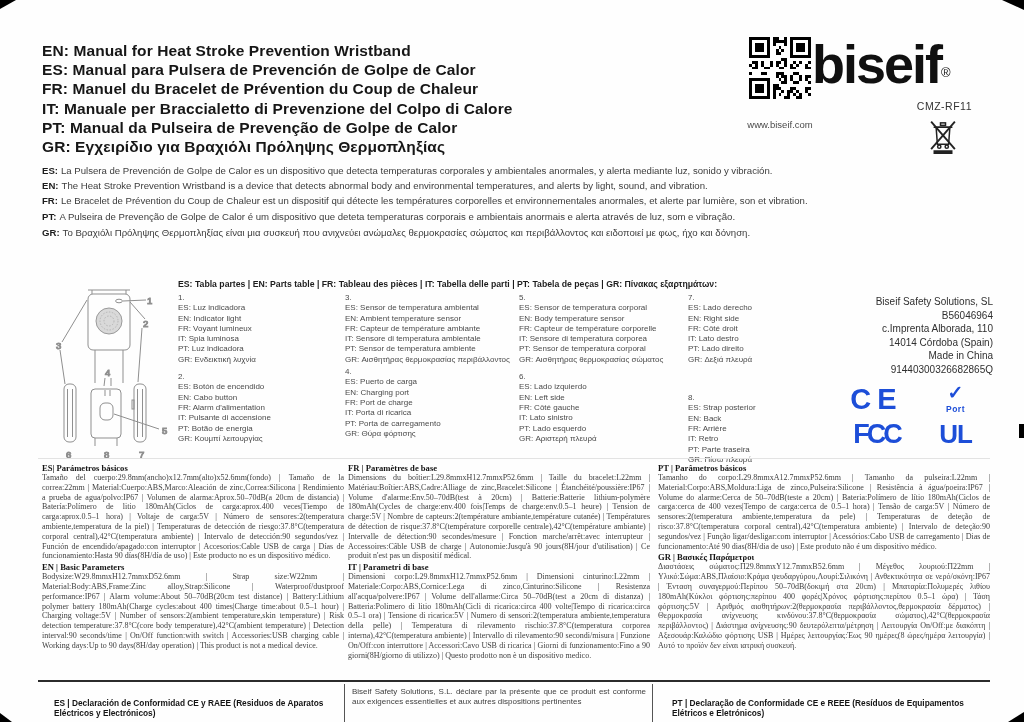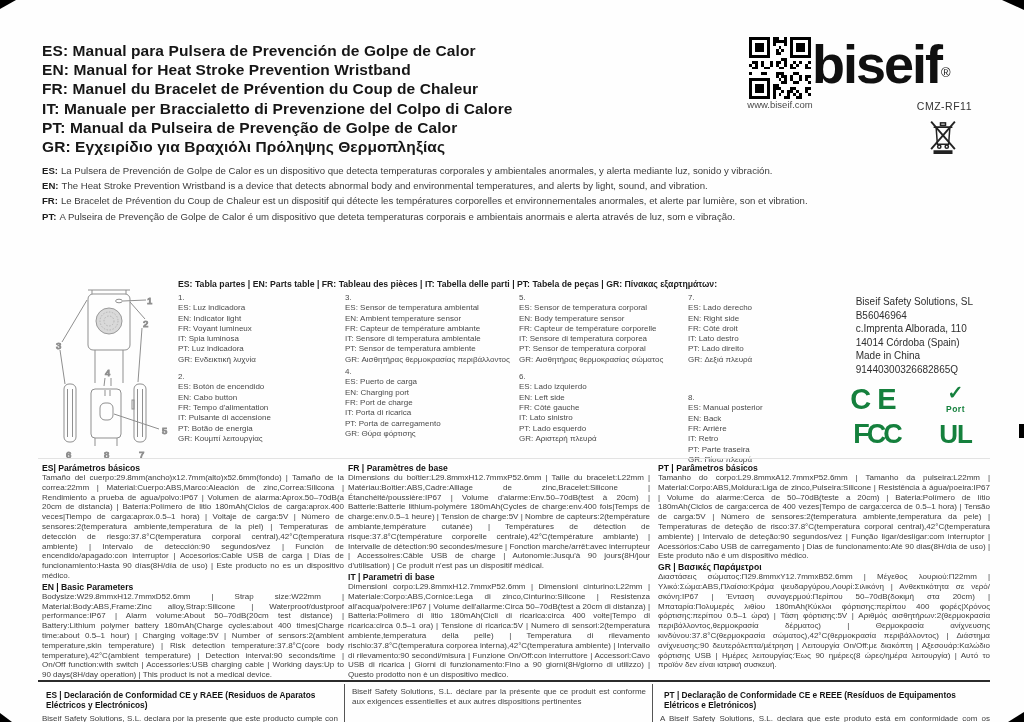--- a/index.html
+++ b/index.html
@@ -15,21 +15,21 @@
   .c-br{right:0;bottom:0;width:16px;height:10px;clip-path:polygon(100% 0,100% 100%,0 100%);}
   .c-rm{right:0;top:424px;width:5px;height:14px;}
 
   
   .titles{position:absolute;left:42px;top:41px;}
   .title-line{font-size:15.5px;font-weight:700;line-height:19.2px;color:#161616;letter-spacing:.1px;}
 
   
   .qr-wrap{position:absolute;left:740px;top:37px;width:80px;text-align:center;}
   .qr-svg{width:62px;height:62px;shape-rendering:crispEdges;display:block;margin:0 auto;}
-  .qr-caption{font-size:9.5px;color:#4a4a4a;margin-top:0;}
+  .qr-caption{font-size:9.5px;color:#4a4a4a;margin-top:20px;}
   .logo{position:absolute;left:812px;top:34px;font-size:54px;font-weight:700;letter-spacing:-2px;color:#101010;line-height:60px;}
   .logo sup{font-size:13px;font-weight:400;letter-spacing:0;vertical-align:6px;}
   .model{position:absolute;left:812px;top:100px;width:160px;text-align:right;font-size:10.5px;color:#333;letter-spacing:.5px;}
   .weee{position:absolute;left:928px;top:117px;width:30px;height:38px;}
 
   
   .intro{position:absolute;left:42px;top:165px;width:948px;}
   .intro p{margin:0 0 2.6px 0;font-size:9.6px;line-height:12.6px;color:#3c3c3c;}
   .intro p b{color:#1d1d1d;margin-right:3px;}
   .intro p.gr-gap{margin-top:4px;}
@@ -39,67 +39,67 @@
   .parts-header{position:absolute;left:178px;top:279px;font-size:8.7px;font-weight:700;color:#1d1d1d;}
   .parts-grid{position:absolute;left:178px;top:293px;display:flex;}
   .pcol{font-size:8px;line-height:10.3px;color:#4a4a4a;}
   .pcol1{width:167px;}.pcol2{width:174px;}.pcol3{width:169px;}.pcol4{width:132px;}
   .pitem div{white-space:normal;}
   .pcol1 .pitem + .pitem{margin-top:7px;}
   .pcol2 .pitem + .pitem{margin-top:2px;}
   .pcol3 .pitem + .pitem{margin-top:7px;}
   .pcol4 .pitem + .pitem{margin-top:28px;}
 
-  .company{position:absolute;right:51px;top:295px;font-size:10px;line-height:13.6px;color:#2f2f2f;}
-  .certs{position:absolute;left:842px;top:384px;width:148px;display:grid;grid-template-columns:1fr 1fr;row-gap:6px;column-gap:10px;justify-items:center;align-items:center;color:#15803d;}
+  .company{position:absolute;right:31px;top:295px;text-align:right;font-size:10px;line-height:13.6px;color:#2f2f2f;}
+  .certs{position:absolute;left:842px;top:384px;width:148px;display:grid;grid-template-columns:1fr 1fr;row-gap:6px;column-gap:10px;justify-items:center;align-items:center;color:#1d4ed8;}
   .ce-mark{font-size:29px;font-weight:700;letter-spacing:6px;line-height:30px;}
   .rohs-mark{text-align:center;line-height:10px;}
   .rohs-check{font-size:19px;font-weight:700;display:block;line-height:18px;}
   .rohs-label{font-size:8.5px;font-weight:700;letter-spacing:.5px;}
   .fcc-mark{font-size:27px;font-weight:800;letter-spacing:-3px;line-height:28px;}
   .ul-mark{font-size:26px;font-weight:800;letter-spacing:-1px;line-height:28px;}
 
   
   .sep-light{position:absolute;left:38px;top:458px;width:952px;height:1px;background:#e3e3e3;}
 
   
-  .params-col{position:absolute;top:463px;}
+  .params-col{position:absolute;top:463px;font-family:Liberation Serif, serif;}
   .pc1{left:42px;width:302px;}
   .pc2{left:348px;width:302px;}
   .pc3{left:658px;width:332px;}
   .ph{margin:0;font-size:8.6px;font-weight:700;color:#141414;line-height:10px;}
   .pb{margin:0 0 1px 0;font-size:8px;line-height:9.8px;text-align:justify;color:#404040;}
 
   
   .decl-rule{position:absolute;left:38px;top:680px;width:952px;height:2px;background:#2b2b2b;}
   .vdiv{position:absolute;top:684px;width:1px;height:38px;background:#555;}
   .vd1{left:344px;}.vd2{left:652px;}
   .decl-col{position:absolute;top:686px;}
   .dc1{left:42px;width:296px;}
   .dc2{left:352px;width:294px;}
   .dc3{left:660px;width:330px;}
-  .dh{margin:4px;font-size:8.3px;font-weight:700;color:#141414;line-height:10.2px;}
+  .dh{margin:12px;font-size:8.3px;font-weight:700;color:#141414;line-height:10.2px;}
   .db{margin:1px 0 0 0;font-size:8px;line-height:10px;text-align:justify;color:#404040;}
 
   .diagram svg text{font-family:"Liberation Sans", sans-serif;font-size:9.5px;fill:#222;}
 </style>
 </head>
 <body>
 
 <div class="page">
 
   <div class="corner c-tl"></div>
   <div class="corner c-tr"></div>
   <div class="corner c-bl"></div>
   <div class="corner c-br"></div>
   <div class="corner c-rm"></div>
 
   <div class="titles">
+    <div class="title-line">EN: Manual for Heat Stroke Prevention Wristband</div>
     <div class="title-line">ES: Manual para Pulsera de Prevención de Golpe de Calor</div>
-    <div class="title-line">EN: Manual for Heat Stroke Prevention Wristband</div>
     <div class="title-line">FR: Manuel du Bracelet de Prévention du Coup de Chaleur</div>
     <div class="title-line">IT: Manuale per Braccialetto di Prevenzione del Colpo di Calore</div>
     <div class="title-line">PT: Manual da Pulseira de Prevenção de Golpe de Calor</div>
     <div class="title-line">GR: Εγχειρίδιο για Βραχιόλι Πρόληψης Θερμοπληξίας</div>
   </div>
 
   <div class="qr-wrap">
     <svg class="qr-svg" viewBox="0 0 21 21">
       <rect x="0" y="0" width="21" height="21" fill="#fff"></rect>
       <g fill="#000">
@@ -232,20 +232,21 @@
     <line x1="2.5" y1="3.5" x2="21.5" y2="25.5" stroke-width="1.5"></line>
     <line x1="21.5" y1="3.5" x2="2.5" y2="25.5" stroke-width="1.5"></line>
     <rect x="5" y="27" width="14" height="1.8" fill="#222"></rect>
   </svg>
 
   <div class="intro">
     <p><b>ES:</b><span>La Pulsera de Prevención de Golpe de Calor es un dispositivo que detecta temperaturas corporales y ambientales anormales, y alerta mediante luz, sonido y vibración.</span></p>
     <p><b>EN:</b><span>The Heat Stroke Prevention Wristband is a device that detects abnormal body and environmental temperatures, and alerts by light, sound, and vibration.</span></p>
     <p><b>FR:</b><span>Le Bracelet de Prévention du Coup de Chaleur est un dispositif qui détecte les températures corporelles et environnementales anormales, et alerte par lumière, son et vibration.</span></p>
     <p><b>PT:</b><span>A Pulseira de Prevenção de Golpe de Calor é um dispositivo que deteta temperaturas corporais e ambientais anormais e alerta através de luz, som e vibração.</span></p>
+    <p class="gr-gap"><b>GR:</b><span>Το Βραχιόλι Πρόληψης Θερμοπληξίας είναι μια συσκευή που ανιχνεύει ανώμαλες θερμοκρασίες σώματος και περιβάλλοντος και ειδοποιεί με φως, ήχο και δόνηση.</span></p>
   </div>
 
   <div class="diagram">
     <svg viewBox="0 0 140 175" fill="none" stroke="#8f8f8f" stroke-width="1">
 
       <line x1="50" y1="4" x2="92" y2="4"></line>
       <line x1="54" y1="4" x2="54" y2="8"></line>
         <line x1="88" y1="4" x2="88" y2="8"></line>
       <line x1="57" y1="64" x2="57" y2="97"></line>
         <line x1="85" y1="64" x2="85" y2="97"></line>
@@ -301,21 +302,21 @@
         <div>EN: Indicator light</div>
         <div>FR: Voyant lumineux</div>
         <div>IT: Spia luminosa</div>
         <div>PT: Luz indicadora</div>
         <div>GR: Ενδεικτική λυχνία</div>
       </div>
       <div class="pitem">
         <div>2.</div>
         <div>ES: Botón de encendido</div>
         <div>EN: Cabo button</div>
-        <div>FR: Tempo d'alimentation</div>
+        <div>FR: Alarm d'alimentation</div>
         <div>IT: Pulsante di accensione</div>
         <div>PT: Botão de energia</div>
         <div>GR: Κουμπί λειτουργίας</div>
       </div>
     </div>
     <div class="pcol pcol2">
       <div class="pitem">
         <div>3.</div>
         <div>ES: Sensor de temperatura ambiental</div>
         <div>EN: Ambient temperature sensor</div>
@@ -359,21 +360,21 @@
         <div>7.</div>
         <div>ES: Lado derecho</div>
         <div>EN: Right side</div>
         <div>FR: Côté droit</div>
         <div>IT: Lato destro</div>
         <div>PT: Lado direito</div>
         <div>GR: Δεξιά πλευρά</div>
       </div>
       <div class="pitem">
         <div>8.</div>
-        <div>ES: Manual posterior</div>
+        <div>ES: Strap posterior</div>
         <div>EN: Back</div>
         <div>FR: Arrière</div>
         <div>IT: Retro</div>
         <div>PT: Parte traseira</div>
         <div>GR: Πίσω πλευρά</div>
       </div>
     </div>
   </div>
 
   <div class="company">

